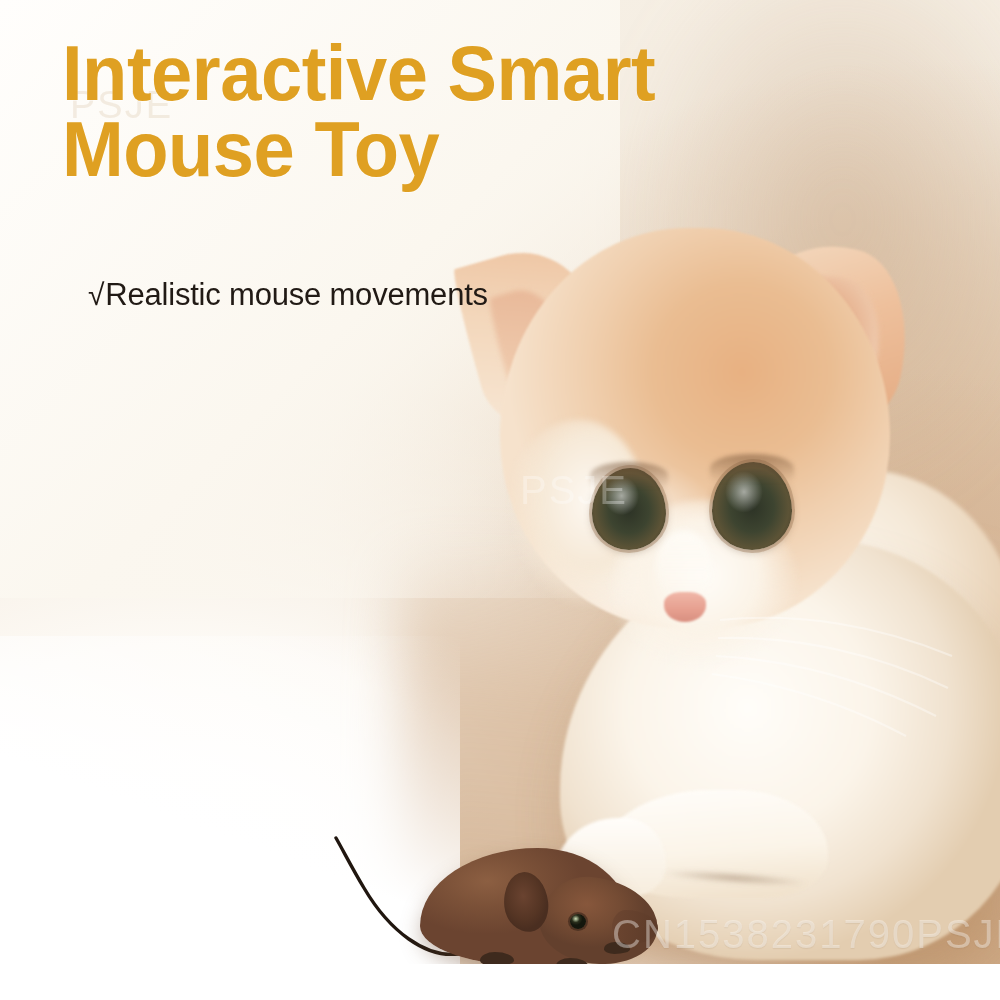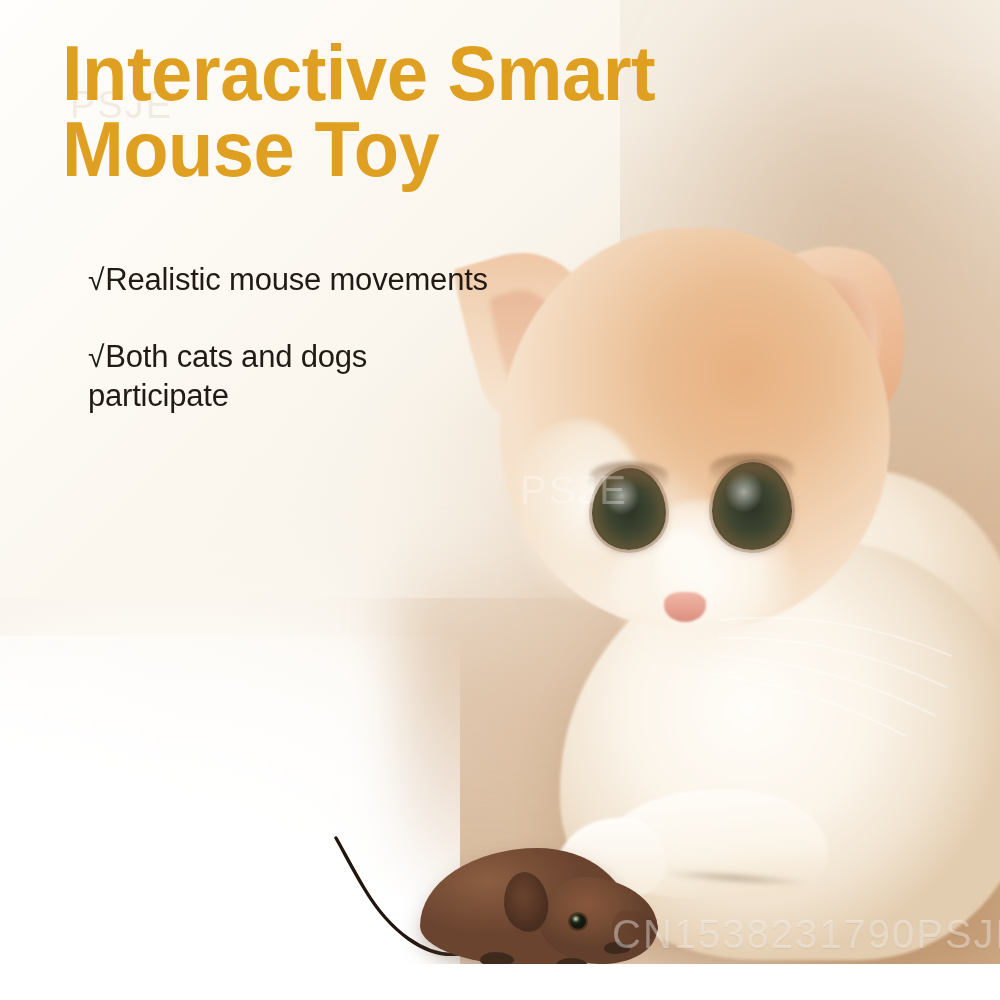--- a/index.html
+++ b/index.html
@@ -232,21 +232,21 @@
     letter-spacing: -0.5px;
     color: #dfa022;
     text-shadow: 0 1px 0 rgba(255,255,255,0.55);
     transform: scaleX(0.95);
     transform-origin: left top;
     white-space: pre-line;
   }
 
   .features {
     position: absolute;
-    left: 88px; top: 260px;
+    left: 88px; top: 275px;
     width: 400px;
     margin: 0;
     padding: 0;
     list-style: none;
   }
   .feature {
     position: relative;
     margin: 0 0 38px 0;
     font-size: 31px;
     line-height: 1.26;
@@ -354,18 +354,15 @@
   <div class="wm wm-mid">PSJE</div>
   <div class="wm wm-bottom">CN1538231790PSJE</div>
 
   <h1 class="headline">Interactive Smart
 Mouse Toy</h1>
 
   <ul class="features">
     <li class="feature">
       <span class="tick">√</span><span class="ftext">Realistic mouse movements</span>
     </li>
-    <li class="feature">
-      <span class="tick">√</span><span class="ftext">Both cats and dogs participate</span>
-    </li>
   </ul>
 
 </div>
 
 </body></html>

